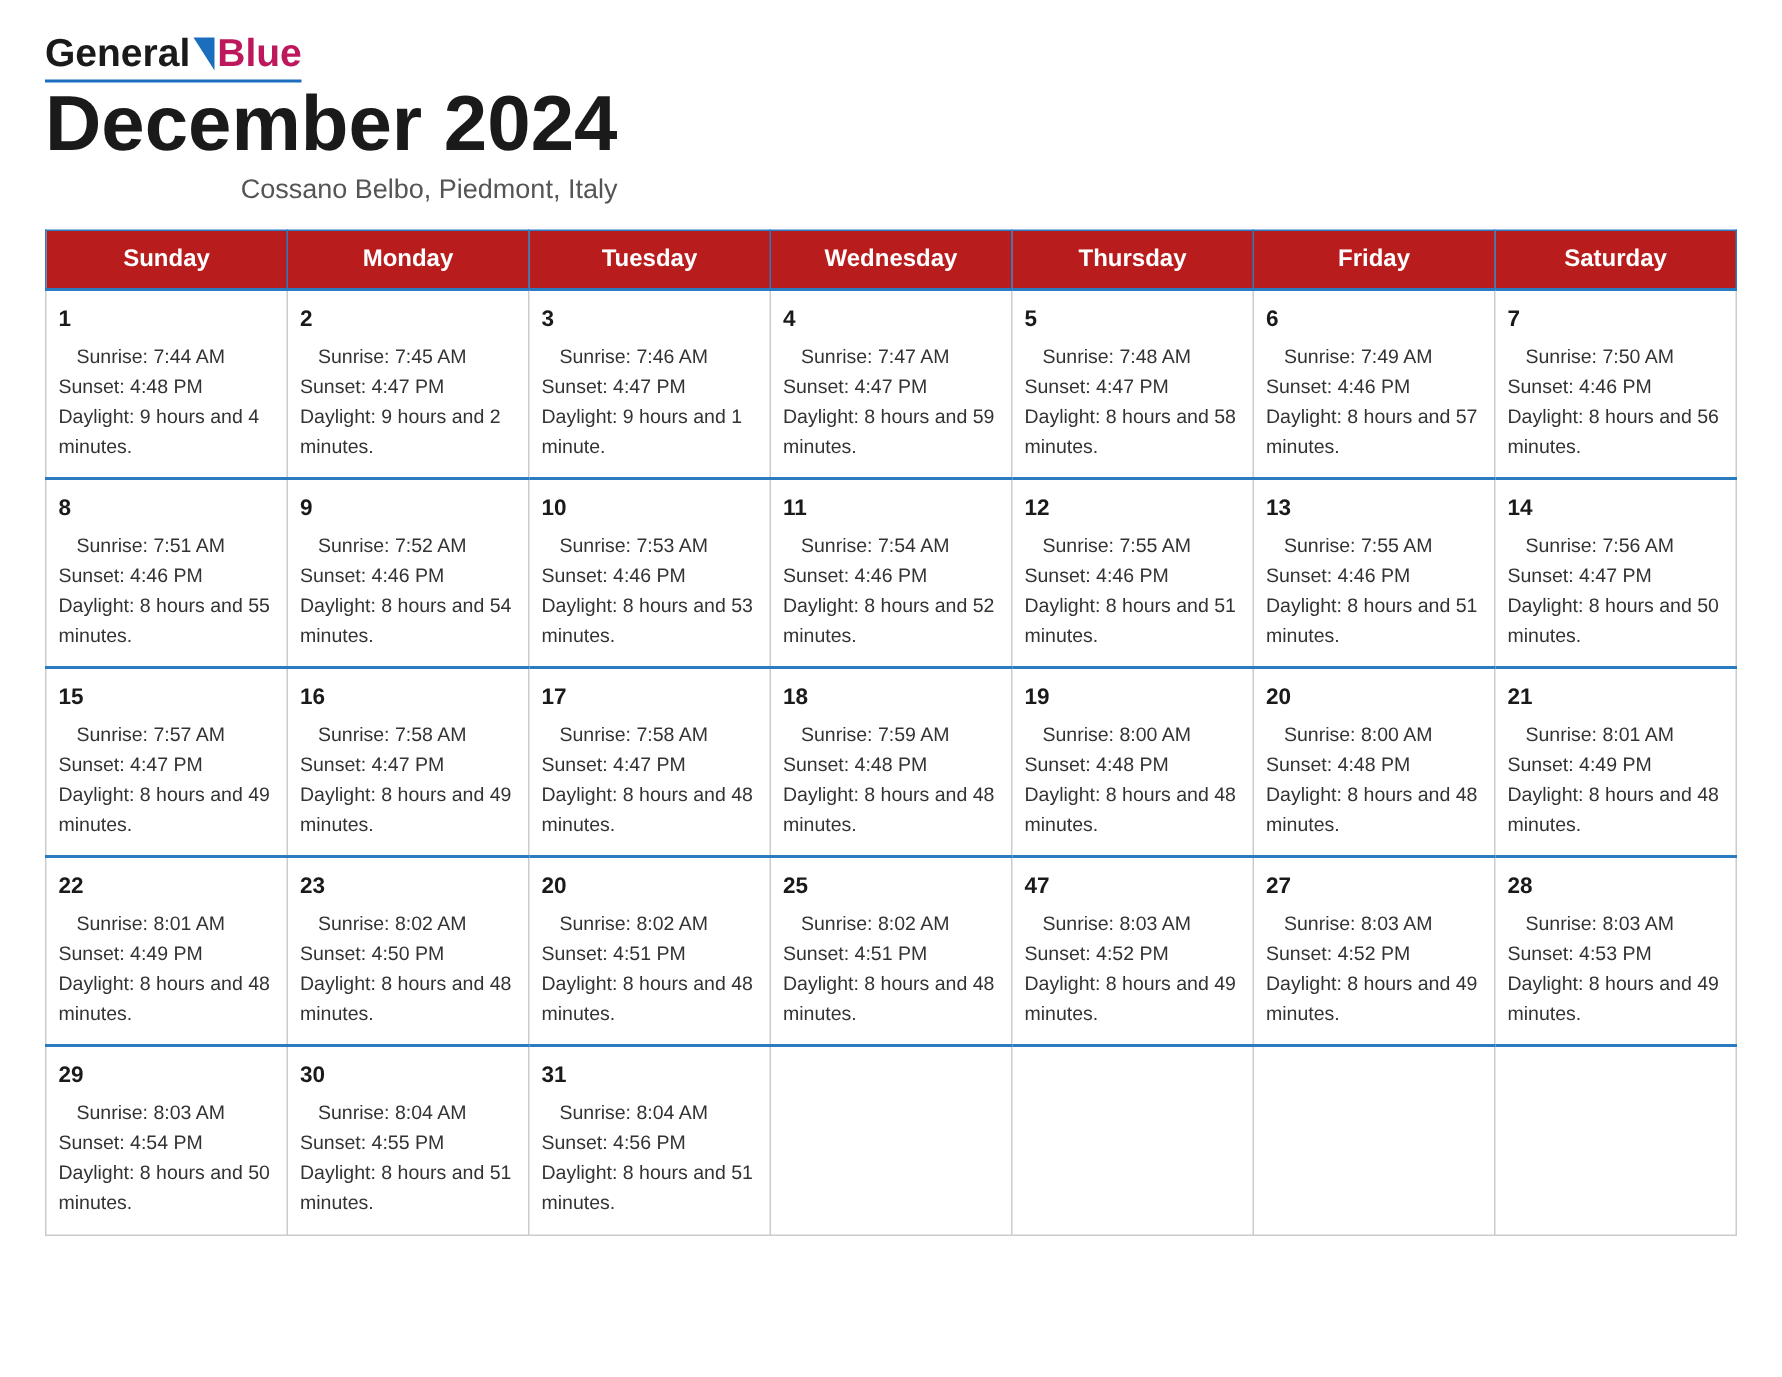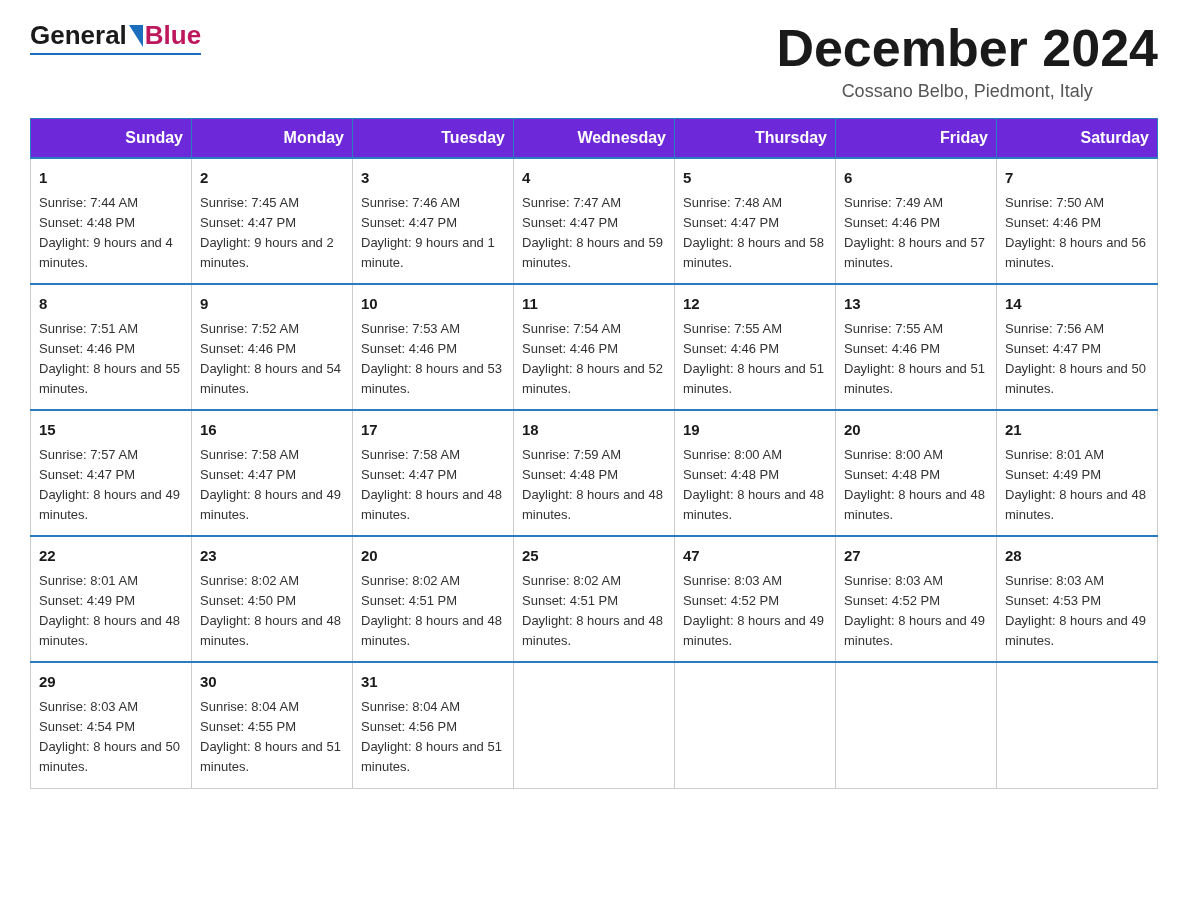--- a/index.html
+++ b/index.html
@@ -9,20 +9,21 @@
       color: #333;
       width: 1188px;
       min-height: 918px;
       padding: 20px 30px;
     }
     .header {
       display: flex;
       justify-content: space-between;
       align-items: flex-start;
       margin-bottom: 16px;
+      flex-direction: column;
     }
     .logo-area {
       display: flex;
       flex-direction: column;
       align-items: flex-start;
     }
     .logo-text {
       display: flex;
       align-items: center;
       font-size: 26px;
@@ -40,45 +41,45 @@
       display: inline-block;
     }
     .logo-blue { color: #be185d; }
     .logo-underline {
       width: 100%;
       height: 2px;
       background: #1a6ebd;
       margin-top: 2px;
     }
     .title-area {
-      text-align: center;
+      text-align: right;
     }
     .month-title {
       font-size: 52px;
       font-weight: bold;
       color: #1a1a1a;
       line-height: 1.1;
     }
     .location-title {
       font-size: 18px;
       color: #555;
       margin-top: 4px;
     }
     .calendar {
       width: 100%;
       border-collapse: collapse;
       border: 1px solid #ccc;
     }
     .calendar th {
-      background-color: #6d28d9;
+      background-color: #b91c1c;
       color: #fff;
       font-size: 16px;
       font-weight: bold;
       padding: 10px 8px;
-      text-align: right;
+      text-align: center;
       border: 1px solid #2a7bbf;
     }
     .calendar td {
       vertical-align: top;
       padding: 8px 8px 10px 8px;
       border: 1px solid #ccc;
       width: 14.28%;
       font-size: 13px;
       line-height: 1.5;
       min-height: 110px;
@@ -87,20 +88,21 @@
       font-size: 15px;
       font-weight: bold;
       display: block;
       margin-bottom: 3px;
       color: #1a1a1a;
     }
     .day-info {
       color: #333;
       font-size: 13px;
       line-height: 1.55;
+      margin-left: 12px;
     }
     .empty-cell {
       background: #fff;
     }
     tr.week-row td {
       border-top: 2px solid #2a7bbf;
     }
   </style>
 </head>
 <body>

